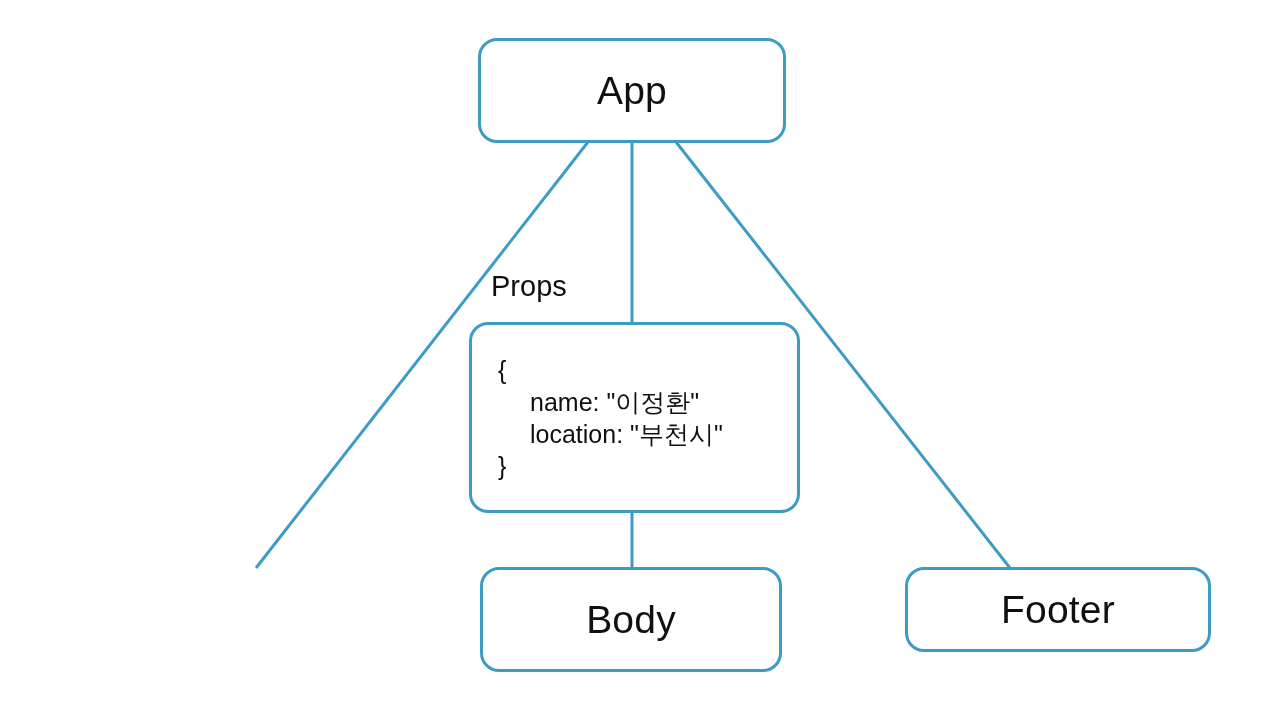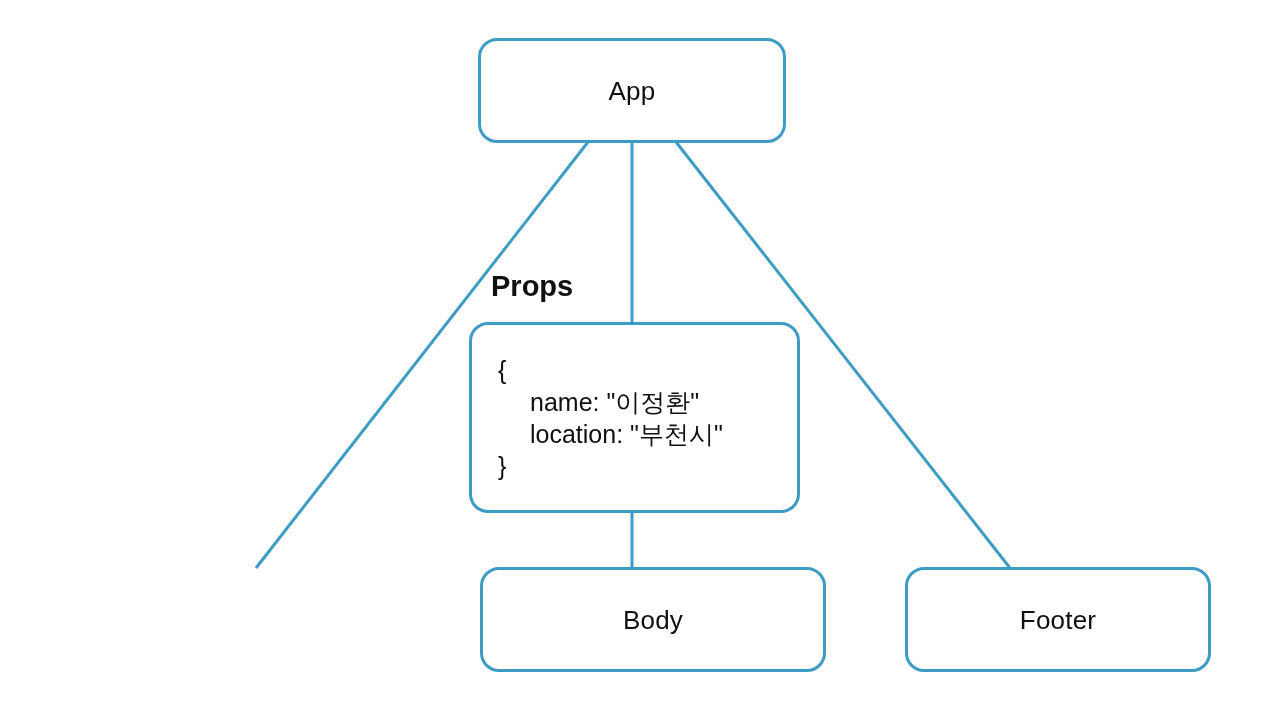--- a/index.html
+++ b/index.html
@@ -32,21 +32,21 @@
     box-sizing: border-box;
     background: #ffffff;
     border: 3px solid #3d9cc4;
     border-radius: 19px;
     display: flex;
     align-items: center;
     justify-content: center;
     z-index: 2;
   }
   .node-label {
-    font-size: 26px;
+    font-size: 39px;
     font-weight: 400;
     color: #101010;
     line-height: 1;
     letter-spacing: 0.2px;
   }
 
   
   #node-app {
     left: 478px;
     top: 38px;
@@ -79,41 +79,40 @@
   
   #props-caption {
     position: absolute;
     left: 491px;
     top: 272px;
     font-size: 29px;
     line-height: 1;
     color: #101010;
     z-index: 3;
     background: transparent;
-    font-weight: bold;
   }
 
   
   #node-header {
     left: 58px;
     top: 567px;
     width: 307px;
     height: 105px;
   }
   #node-body {
     left: 480px;
     top: 567px;
-    width: 346px;
+    width: 302px;
     height: 105px;
   }
   #node-footer {
     left: 905px;
     top: 567px;
     width: 306px;
-    height: 105px;
+    height: 85px;
   }
 </style>
 </head>
 <body>
 
 <div id="canvas">
 
   <svg id="edges" viewBox="0 0 1280 718" width="1280" height="718" xmlns="http://www.w3.org/2000/svg">
     <g stroke="#3d9cc4" stroke-width="3" fill="none" stroke-linecap="butt">
       <line x1="588" y1="142" x2="256" y2="568"></line>

